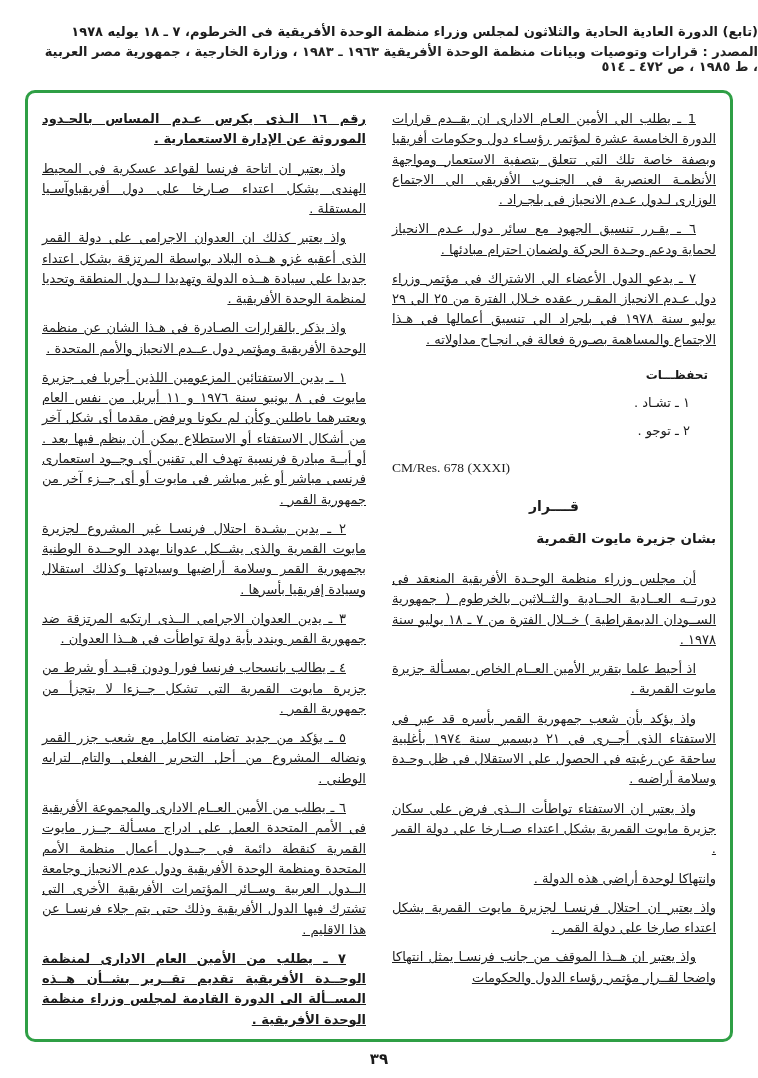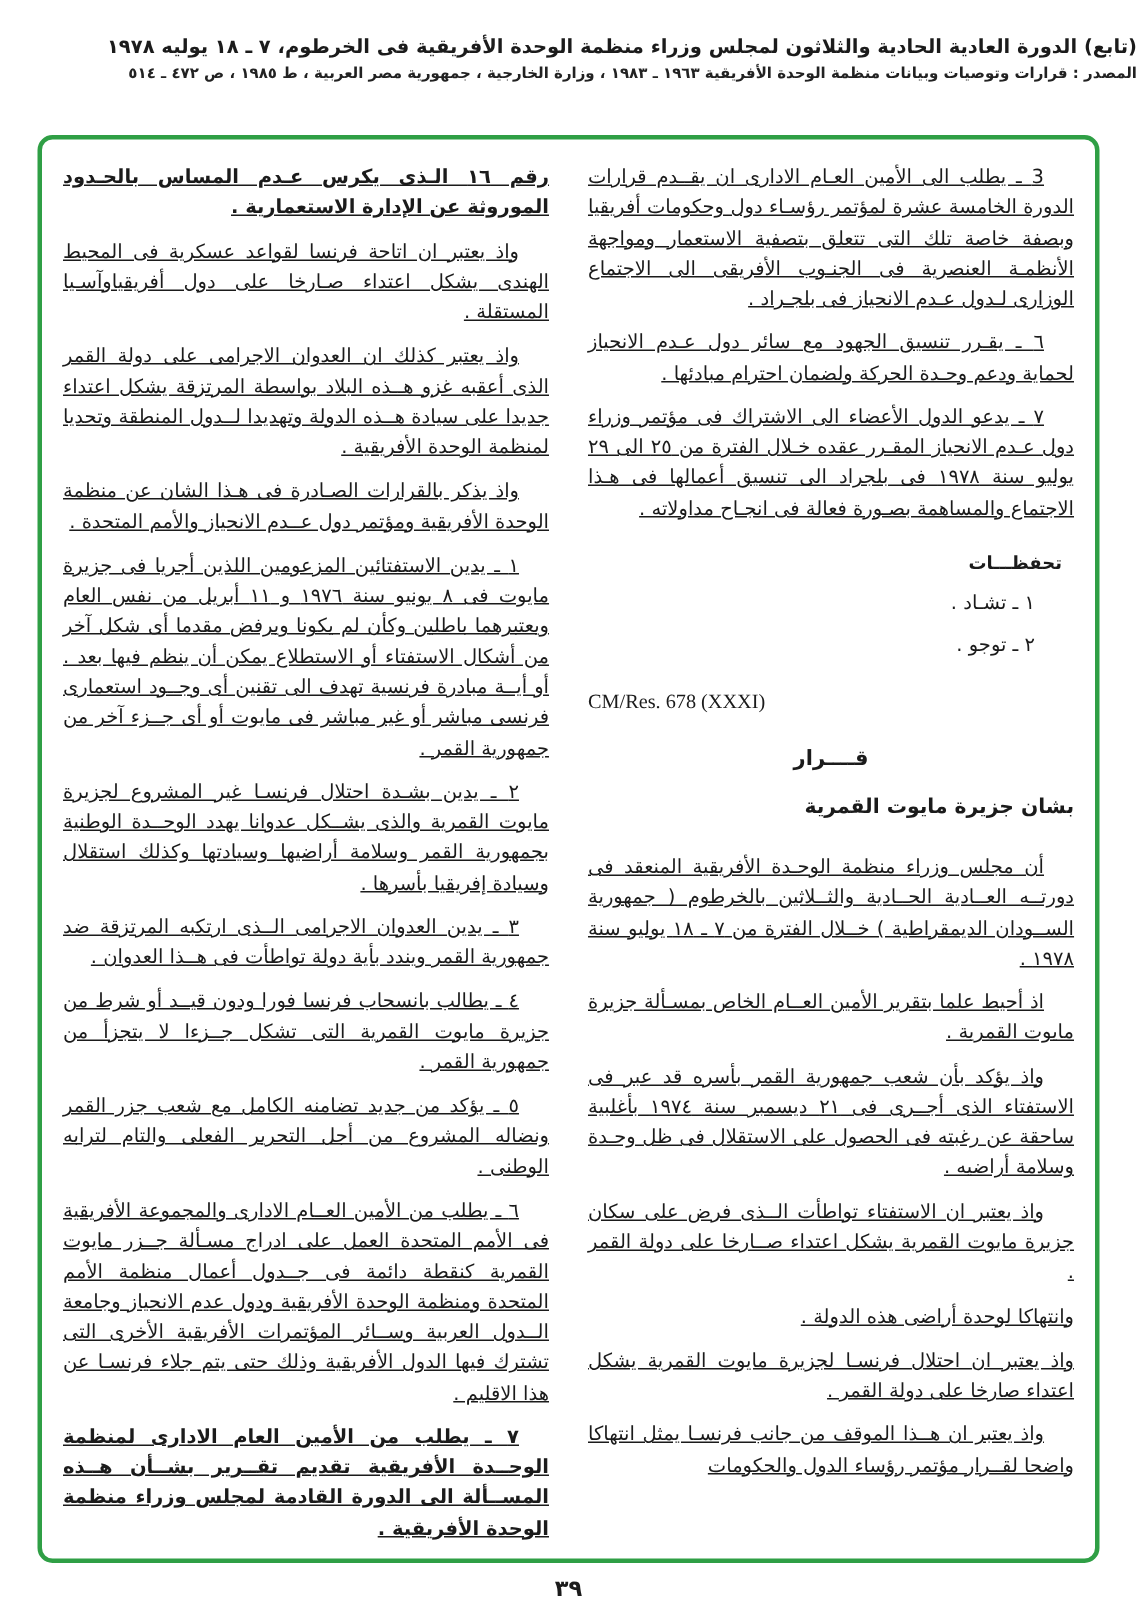--- a/index.html
+++ b/index.html
@@ -7,21 +7,21 @@
   body {
     width: 758px; height: 1078px;
     background: #ffffff;
     font-family: "DejaVu Sans", sans-serif;
     color: #1b1b1b;
     position: relative;
     overflow: hidden;
   }
   .header { text-align: right; padding-top: 24px; direction: rtl; }
   .header .l1 { font-size: 13px; font-weight: bold; }
-  .header .l2 { font-size: 10px; font-weight: bold; margin-top: 5px; color: #222; margin-left: 36px; }
+  .header .l2 { font-size: 13px; font-weight: bold; margin-top: 5px; color: #222; margin-left: 36px; }
   .frame {
     position: absolute; left: 25px; right: 25px; top: 90px; height: 952px;
     border: 3px solid #2f9f45; border-radius: 10px;
     padding: 16px 14px; overflow: hidden; background: #fff;
   }
   .columns { display: flex; direction: rtl; gap: 26px; height: 100%; }
   .col { flex: 1 1 0; text-align: justify; font-size: 13px; line-height: 1.56; }
   .para { margin: 0 0 9px; text-indent: 20px; text-decoration: underline; }
   .no-indent { text-indent: 0; }
   .bold { font-weight: bold; }
@@ -44,21 +44,21 @@
 
 <div class="header">
   <div class="l1">(تابع) الدورة العادية الحادية والثلاثون لمجلس وزراء منظمة الوحدة الأفريقية فى الخرطوم، ٧ ـ ١٨ يوليه ١٩٧٨</div>
   <div class="l2">المصدر : قرارات وتوصيات وبيانات منظمة الوحدة الأفريقية ١٩٦٣ ـ ١٩٨٣ ، وزارة الخارجية ، جمهورية مصر العربية ، ط ١٩٨٥ ، ص ٤٧٢ ـ ٥١٤</div>
 </div>
 
 <div class="frame">
   <div class="columns">
 
     <div class="col">
-      <p class="para">3 ـ يطلب الى الأمين العـام الادارى ان يقــدم قرارات الدورة الخامسة عشرة لمؤتمر رؤسـاء دول وحكومات أفريقيا وبصفة خاصة تلك التى تتعلق بتصفية الاستعمار ومواجهة الأنظمـة العنصرية فى الجنـوب الأفريقى الى الاجتماع الوزارى لـدول عـدم الانحياز فى بلجـراد .</p>
+      <p class="para">1 ـ يطلب الى الأمين العـام الادارى ان يقــدم قرارات الدورة الخامسة عشرة لمؤتمر رؤسـاء دول وحكومات أفريقيا وبصفة خاصة تلك التى تتعلق بتصفية الاستعمار ومواجهة الأنظمـة العنصرية فى الجنـوب الأفريقى الى الاجتماع الوزارى لـدول عـدم الانحياز فى بلجـراد .</p>
       <p class="para">٦ ـ يقـرر تنسيق الجهود مع سائر دول عـدم الانحياز لحماية ودعم وحـدة الحركة ولضمان احترام مبادئها .</p>
       <p class="para">٧ ـ يدعو الدول الأعضاء الى الاشتراك فى مؤتمر وزراء دول عـدم الانحياز المقـرر عقده خـلال الفترة من ٢٥ الى ٢٩ يوليو سنة ١٩٧٨ فى بلجراد الى تنسيق أعمالها فى هـذا الاجتماع والمساهمة بصـورة فعالة فى انجـاح مداولاته .</p>
       <p class="subhead">تحفظـــات</p>
       <p class="list-line">١ ـ تشـاد .</p>
       <p class="list-line">٢ ـ توجو .</p>
       <p class="latin">CM/Res. 678 (XXXI)</p>
       <p class="center-head">قــــرار</p>
       <p class="center-subhead">بشان جزيرة مايوت القمرية</p>
       <p class="para">أن مجلس وزراء منظمة الوحـدة الأفريقية المنعقد فى دورتــه العــادية الحــادية والثــلاثين بالخرطوم ( جمهورية الســودان الديمقراطية ) خــلال الفترة من ٧ ـ ١٨ يوليو سنة ١٩٧٨ .</p>
       <p class="para">اذ أحيط علما بتقرير الأمين العــام الخاص بمسـألة جزيرة مايوت القمرية .</p>

